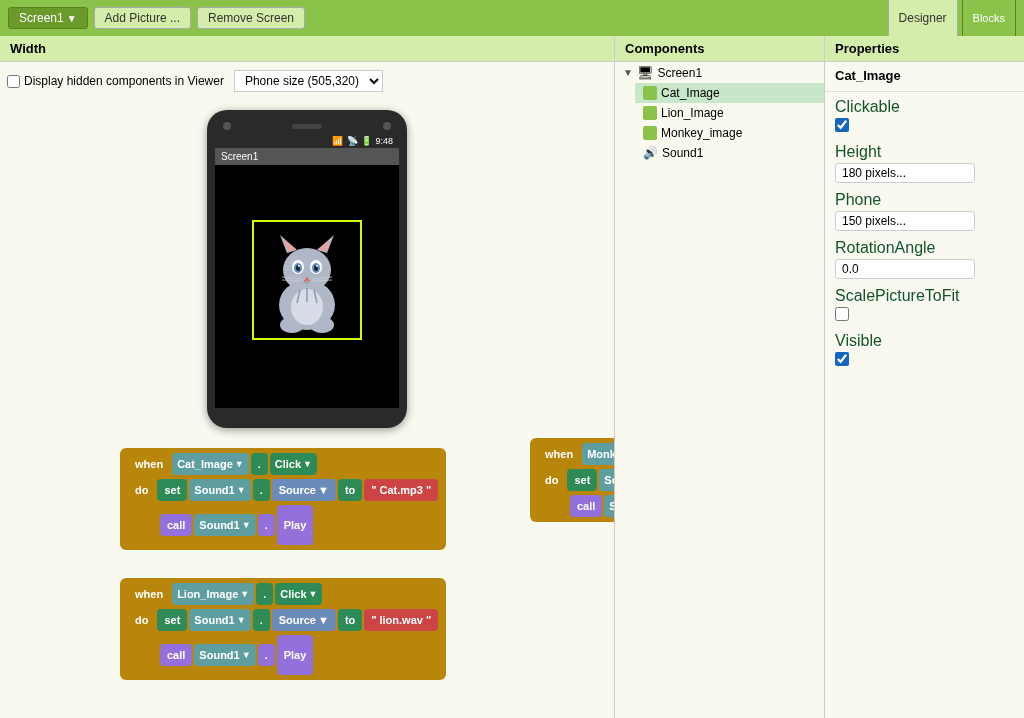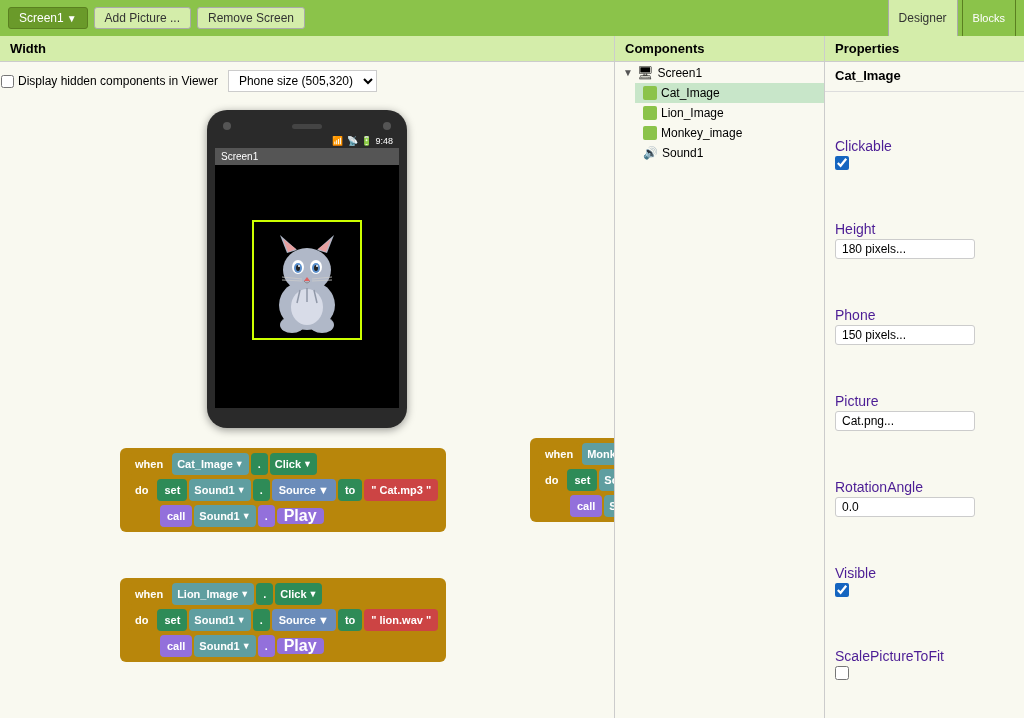--- a/index.html
+++ b/index.html
@@ -74,21 +74,21 @@
       overflow: auto;
     }
     .panel-header {
       background: #d4edaa;
       padding: 5px 10px;
       font-weight: bold;
       font-size: 13px;
       border-bottom: 1px solid #ccc;
     }
     .viewer-controls {
-      padding: 8px 1px;
+      padding: 8px 7px;
       display: flex;
       align-items: center;
       gap: 10px;
     }
     .viewer-controls label { font-size: 12px; display: flex; align-items: center; gap: 4px; }
     .phone-size-select {
       border: 1px solid #ccc;
       border-radius: 0;
       padding: 2px 6px;
       font-size: 12px;
@@ -234,23 +234,23 @@
       height: 22px;
       display: inline-flex;
       align-items: center;
       gap: 2px;
     }
     .block-play {
       background: #9370db;
       color: white;
       border-radius: 4px;
       padding: 3px 7px;
-      font-size: 16px;
-      font-weight: bold;
-      height: 16px;
+      font-size: 11px;
+      font-weight: bold;
+      height: 40px;
       display: inline-flex;
       align-items: center;
     }
     .block-call-word {
       background: #9370db;
       color: white;
       border-radius: 4px;
       padding: 3px 7px;
       font-size: 11px;
       font-weight: bold;
@@ -285,24 +285,23 @@
     }
     .prop-title {
       padding: 6px 10px;
       font-weight: bold;
       font-size: 13px;
     }
     .prop-row {
       padding: 4px 10px;
     }
     .prop-label {
-      font-size: 14px;
-      color: #4c1d95;
+      font-size: 16px;
+      color: #14532d;
       margin-bottom: 2px;
-      margin-top: 40px;
     }
     .prop-input {
       width: 140px;
       border: 1px solid #ccc;
       border-radius: 3px;
       padding: 2px 6px;
       font-size: 12px;
       background: white;
     }
     .prop-checkbox {
@@ -562,34 +561,30 @@
     <div class="prop-row">
       <div class="prop-label">Height</div>
       <input type="text" class="prop-input" value="180 pixels..." style="">
     </div>
 
     <div class="prop-row">
       <div class="prop-label">Phone</div>
       <input type="text" class="prop-input" value="150 pixels..." style="">
     </div>
 
-    <div class="prop-row">
-      <div class="prop-label">Picture</div>
-      <input type="text" class="prop-input" value="Cat.png..." style="">
-    </div>
 
     <div class="prop-row">
       <div class="prop-label">RotationAngle</div>
       <input type="text" class="prop-input" value="0.0" style="">
     </div>
 
     <div class="prop-row">
+      <div class="prop-label">ScalePictureToFit</div>
+      <input type="checkbox" class="prop-checkbox" style="">
+    </div>
+
+    <div class="prop-row">
       <div class="prop-label">Visible</div>
       <input type="checkbox" class="prop-checkbox" checked="" style="">
     </div>
-
-    <div class="prop-row">
-      <div class="prop-label">ScalePictureToFit</div>
-      <input type="checkbox" class="prop-checkbox" style="">
-    </div>
   </div>
 
 </div>
 
 </body></html>

